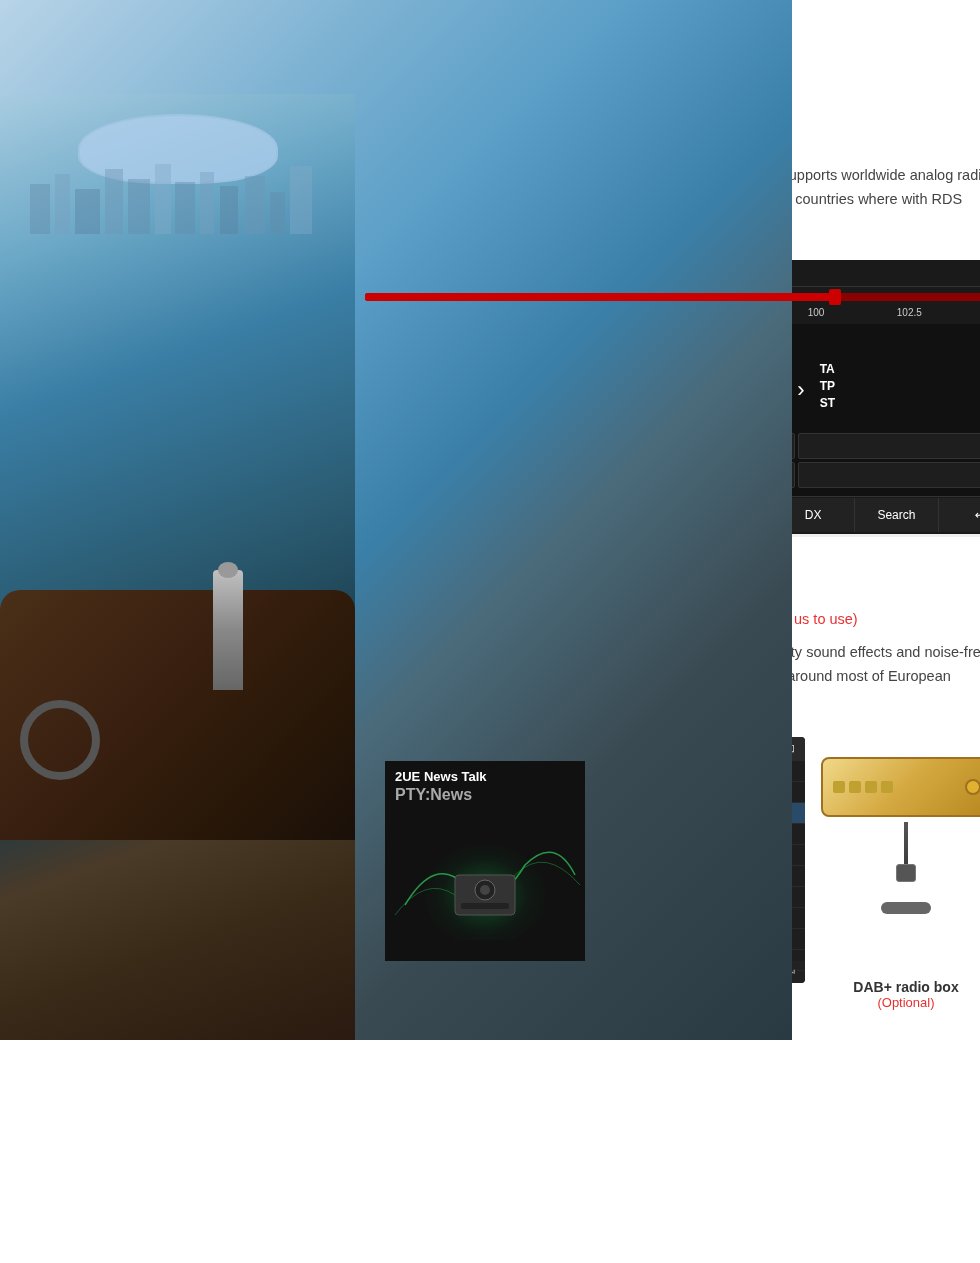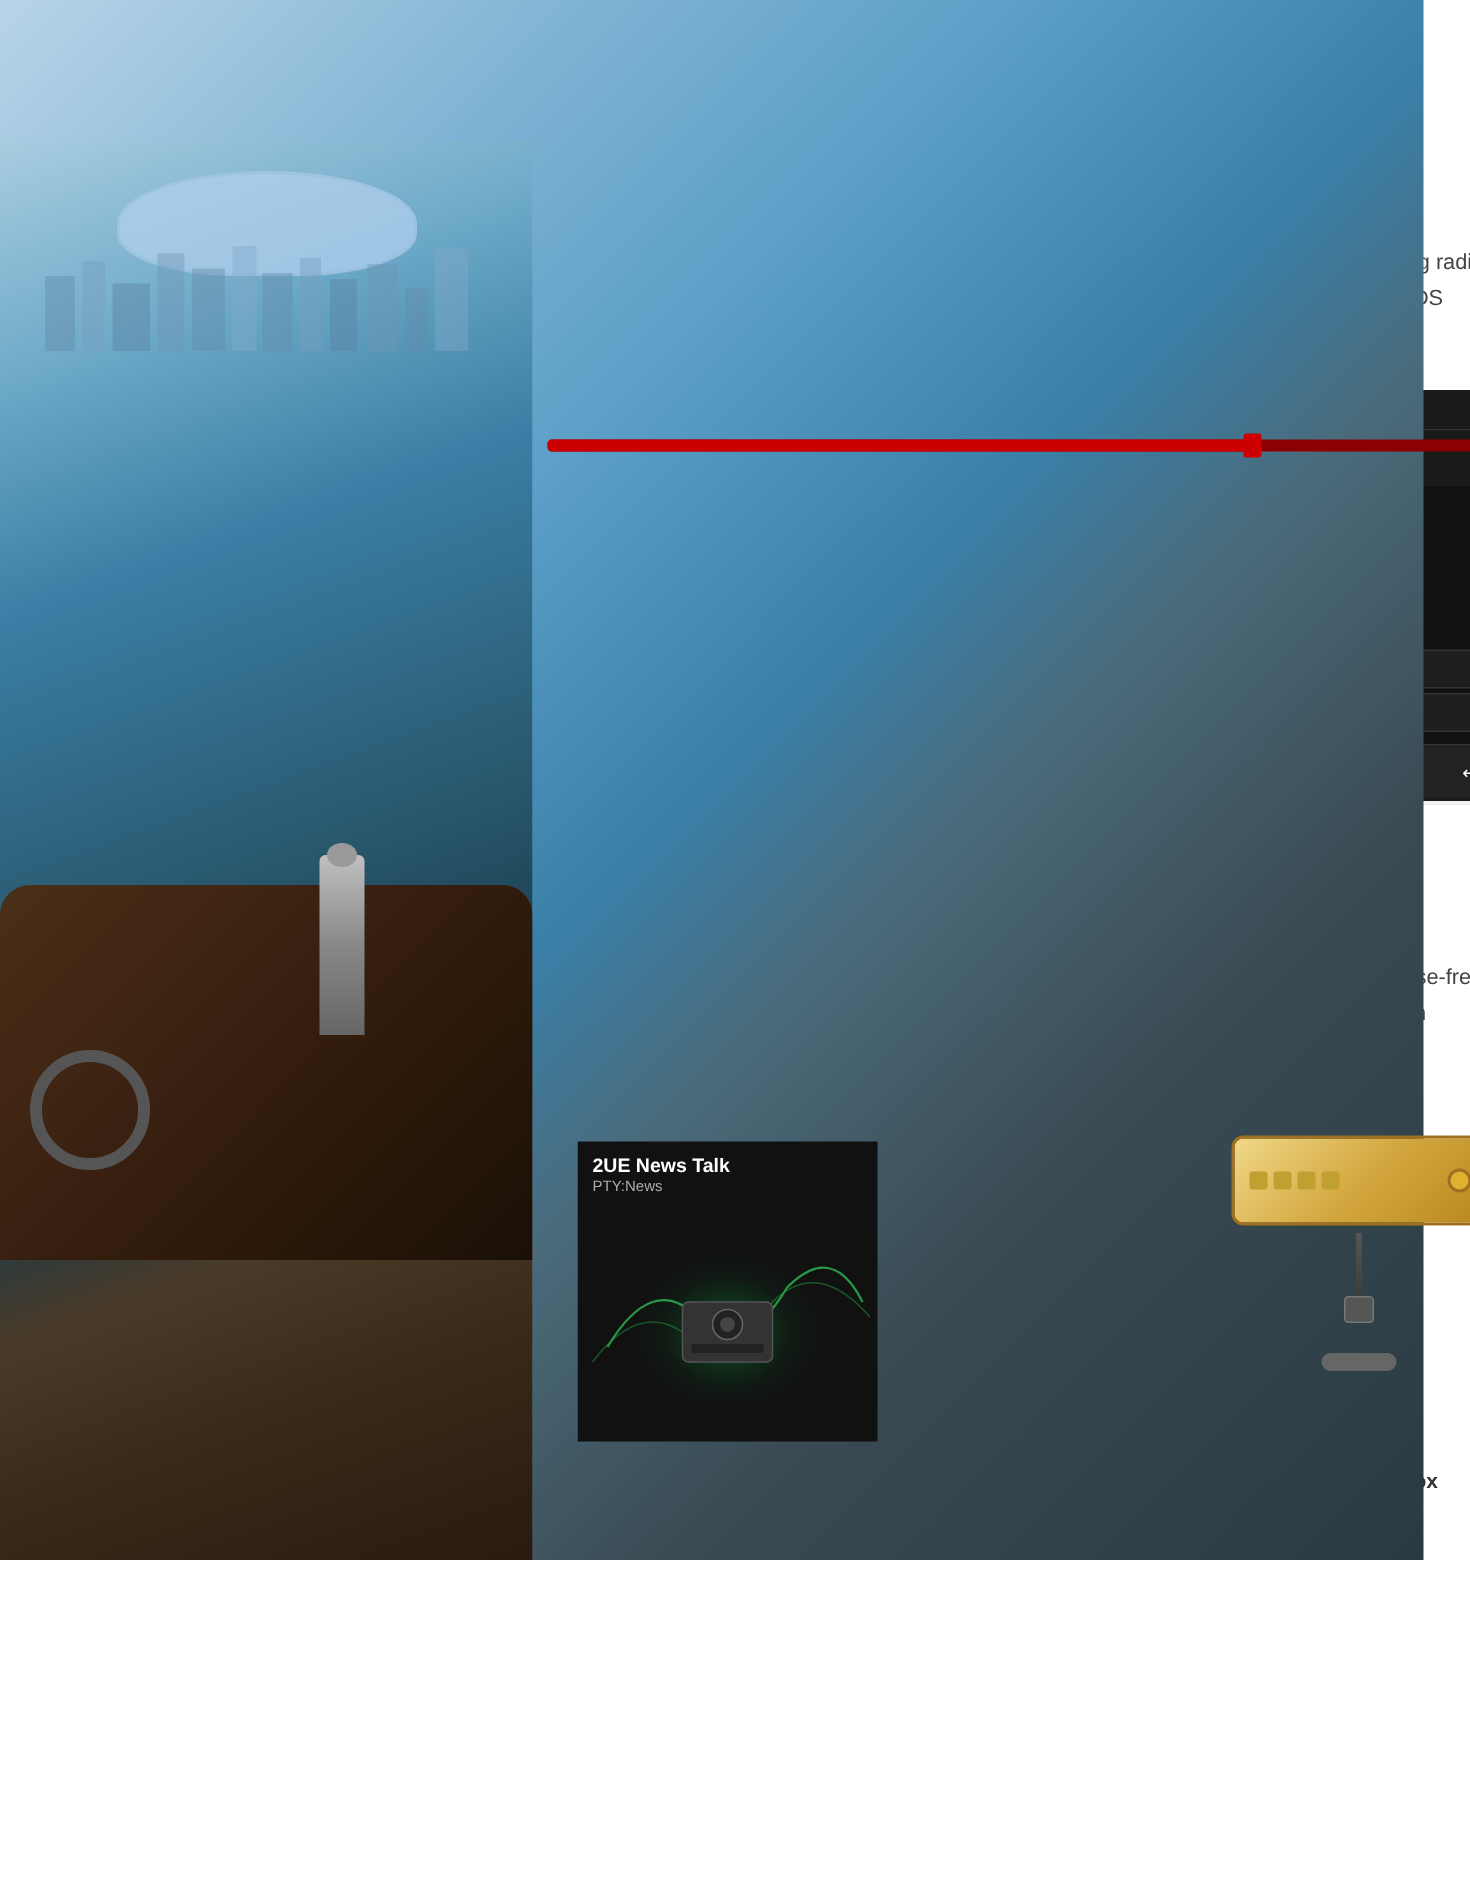--- a/index.html
+++ b/index.html
@@ -16,21 +16,21 @@
     .bg-layer {
       position: absolute;
       top: 0; left: 0; right: 0; bottom: 0;
       background: linear-gradient(135deg, #b8d4e8 0%, #7fb3d3 20%, #5a9ec7 35%, #3a7fa8 50%, #4a6a7a 60%, #3a4a52 75%, #2a3a42 100%);
       z-index: 0;
     }
 
     .content-wrapper {
       position: relative;
       z-index: 2;
-      width: 949px;
+      width: 792px;
     }
 
     
     .page-title-area {
       text-align: center;
       padding: 28px 20px 15px;
     }
 
     .page-title {
       font-size: 32px;
@@ -356,22 +356,23 @@
 
     .dab-station-name {
       color: #fff;
       font-size: 13px;
       font-weight: bold;
       padding: 8px 10px 2px;
     }
 
     .dab-pty {
       color: #aaa;
-      font-size: 10px;
+      font-size: 16px;
       padding: 0 10px 6px;
+      font-weight: bold;
     }
 
     .dab-visual {
       width: 100%;
       height: 130px;
       display: flex;
       align-items: center;
       justify-content: center;
       position: relative;
     }

